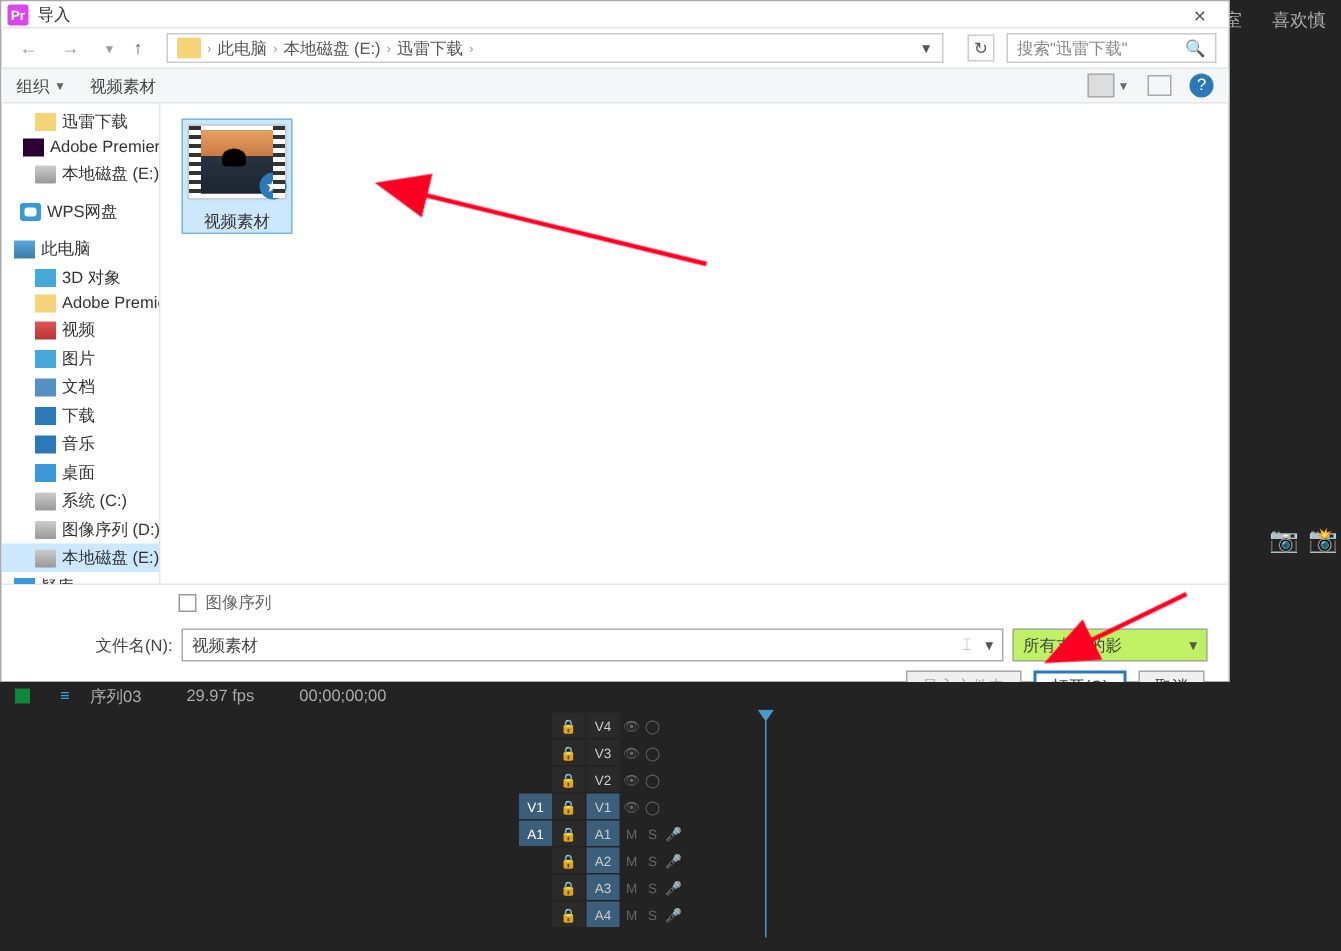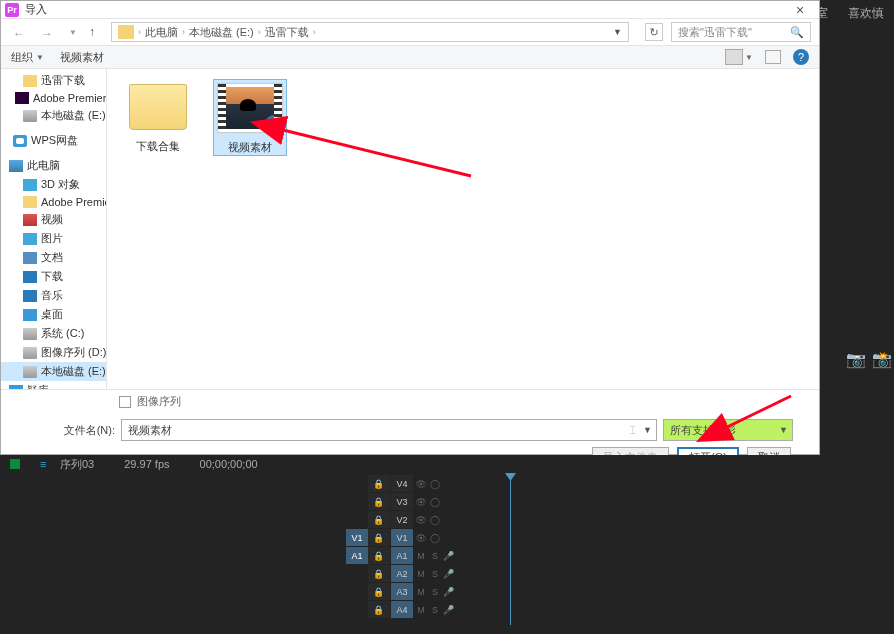--- a/index.html
+++ b/index.html
@@ -65,21 +65,21 @@
     .video-thumb::before { left: -3px; }
     .video-thumb::after { right: -3px; }
     .video-content { width: 48px; height: 42px; background: linear-gradient(#e8a060 0%, #c97a45 40%, #2a3340 40%, #1a2530 100%); position: relative; }
     .video-content::after { content: ''; position: absolute; bottom: 18px; left: 14px; width: 16px; height: 12px; background: #000; border-radius: 50% 50% 20% 20%; }
     .video-badge { position: absolute; bottom: -4px; right: -4px; width: 18px; height: 18px; border-radius: 50%; background: #2a7ab9; display: flex; align-items: center; justify-content: center; }
     .video-badge::before { content: ''; width: 10px; height: 10px; background: #fff; clip-path: polygon(50% 0%, 65% 35%, 100% 35%, 75% 60%, 85% 100%, 50% 80%, 15% 100%, 25% 60%, 0% 35%, 35% 35%); transform: scale(0.8); }
     .file-label { font-size: 11px; color: #333; text-align: center; }
     
     .arrows { position: absolute; top: 0; left: 0; width: 820px; height: 455px; pointer-events: none; }
     
-    .bottom-panel { padding: 4px 26px 8px 14px; border-top: 1px solid #e5e5e5; }
+    .bottom-panel { padding: 4px 14px 8px 14px; border-top: 1px solid #e5e5e5; }
     .option-row { display: flex; align-items: center; padding-left: 104px; margin-bottom: 10px; gap: 6px; }
     .checkbox { width: 12px; height: 12px; border: 1px solid #999; }
     .option-label { font-size: 11px; color: #666; }
     .filename-row { display: flex; align-items: center; gap: 6px; margin-bottom: 6px; }
     .filename-label { width: 100px; text-align: right; font-size: 11px; color: #444; }
     .filename-input { flex: 1; height: 22px; border: 1px solid #aaa; padding: 0 6px; font-size: 11px; color: #444; display: flex; align-items: center; position: relative; }
     .filename-dropdown { position: absolute; right: 4px; font-size: 9px; color: #555; }
     .filetype { width: 130px; height: 22px; border: 1px solid #aaa; background: #bef264; display: flex; align-items: center; padding: 0 6px; font-size: 11px; color: #444; position: relative; }
     .filetype-dropdown { position: absolute; right: 4px; font-size: 9px; color: #555; }
     .button-row { display: flex; justify-content: flex-end; gap: 8px; padding-right: 2px; }
@@ -235,26 +235,20 @@
           <div class="sb-icon sb-disk"></div>
           <span>本地磁盘 (E:)</span>
         </div>
       <div class="sidebar-item" style="padding-left:8px">
           <div class="sb-icon sb-restore"></div>
           <span>疑库</span>
         </div>
     </div>
 
     <div class="content">
-      <div class="file-item">
-        <div class="file-thumb">
-            <div class="folder-big"></div>
-          </div>
-        <div class="file-label">下载合集</div>
-      </div>
       <div class="file-item selected">
         <div class="file-thumb">
           <div class="video-thumb">
             <div class="video-content"></div>
             <div class="video-badge"></div>
           </div>
         </div>
         <div class="file-label">视频素材</div>
       </div>
     </div>

